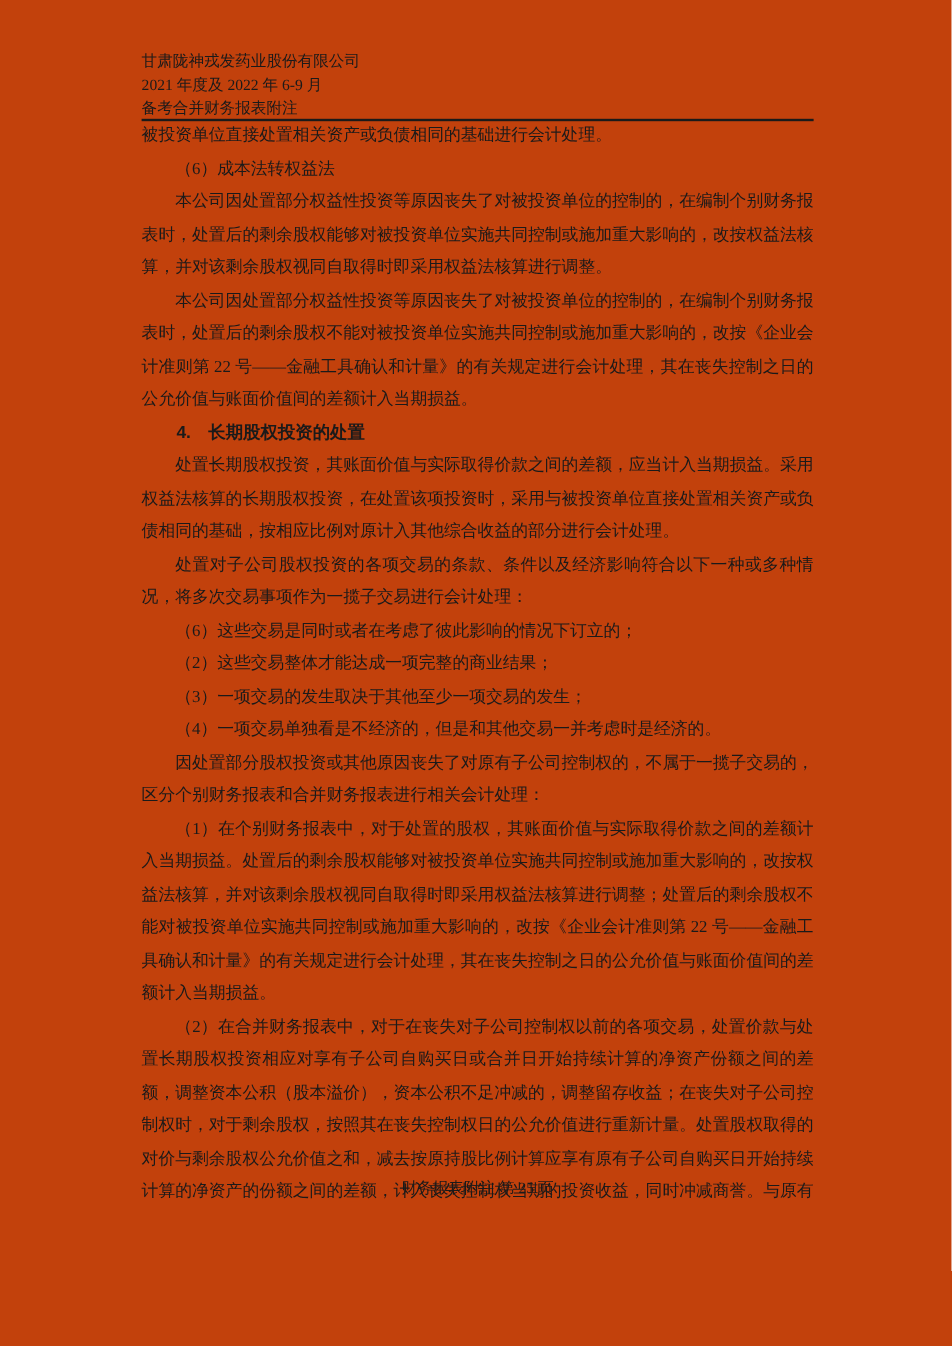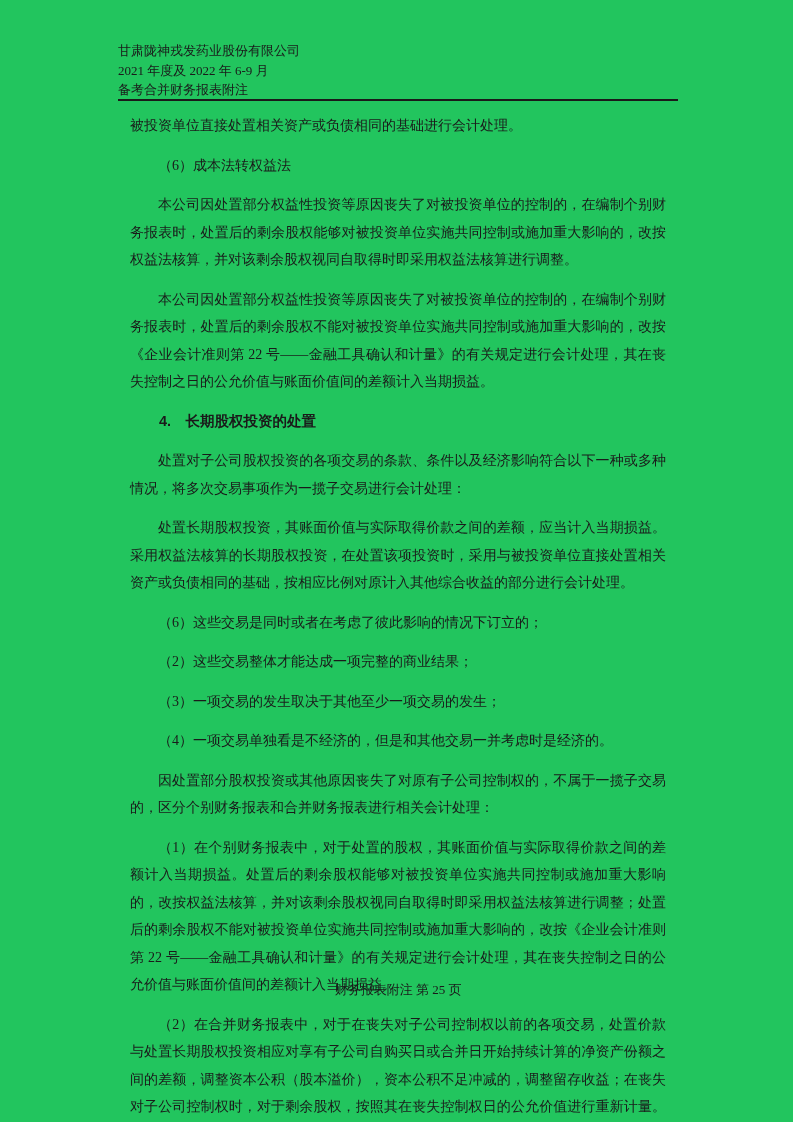--- a/index.html
+++ b/index.html
@@ -4,21 +4,21 @@
 <style>
   html, body {
     margin: 0;
     padding: 0;
     background: #ffffff;
   }
   .page {
     position: relative;
     width: 793px;
     height: 1122px;
-    background: #22c55e;
+    background: #c2410c;
     color: #1a1a1a;
     font-family: "Liberation Serif", "DejaVu Serif", serif;
     overflow: hidden;
   }
   .page-header {
     position: absolute;
     left: 118px;
     top: 41px;
     width: 560px;
     font-size: 13px;
@@ -38,21 +38,21 @@
     left: 118px;
     top: 100px;
     width: 560px;
     font-size: 14px;
     line-height: 27.5px;
     text-align: justify;
     text-justify: inter-ideograph;
     color: #1a1a1a;
   }
   .doc-body p {
-    margin: 12px;
+    margin: 0;
     padding: 0;
     text-indent: 2em;
   }
   .doc-body p.no-indent {
     text-indent: 0;
   }
   .doc-body p.heading {
     font-family: Liberation Sans, sans-serif;
     font-weight: bold;
     font-size: 14.5px;
@@ -80,22 +80,22 @@
   </div>
 
   <div class="header-rule"></div>
 
   <div class="doc-body" id="doc-body">
       <p class="no-indent">被投资单位直接处置相关资产或负债相同的基础进行会计处理。</p>
       <p class="">（6）成本法转权益法</p>
       <p class="">本公司因处置部分权益性投资等原因丧失了对被投资单位的控制的，在编制个别财务报表时，处置后的剩余股权能够对被投资单位实施共同控制或施加重大影响的，改按权益法核算，并对该剩余股权视同自取得时即采用权益法核算进行调整。</p>
       <p class="">本公司因处置部分权益性投资等原因丧失了对被投资单位的控制的，在编制个别财务报表时，处置后的剩余股权不能对被投资单位实施共同控制或施加重大影响的，改按《企业会计准则第 22 号——金融工具确认和计量》的有关规定进行会计处理，其在丧失控制之日的公允价值与账面价值间的差额计入当期损益。</p>
       <p class=" heading">4.　长期股权投资的处置</p>
+      <p class="">处置长期股权投资，其账面价值与实际取得价款之间的差额，应当计入当期损益。采用权益法核算的长期股权投资，在处置该项投资时，采用与被投资单位直接处置相关资产或负债相同的基础，按相应比例对原计入其他综合收益的部分进行会计处理。</p>
       <p class="">处置对子公司股权投资的各项交易的条款、条件以及经济影响符合以下一种或多种情况，将多次交易事项作为一揽子交易进行会计处理：</p>
-      <p class="">处置长期股权投资，其账面价值与实际取得价款之间的差额，应当计入当期损益。采用权益法核算的长期股权投资，在处置该项投资时，采用与被投资单位直接处置相关资产或负债相同的基础，按相应比例对原计入其他综合收益的部分进行会计处理。</p>
       <p class="">（6）这些交易是同时或者在考虑了彼此影响的情况下订立的；</p>
       <p class="">（2）这些交易整体才能达成一项完整的商业结果；</p>
       <p class="">（3）一项交易的发生取决于其他至少一项交易的发生；</p>
       <p class="">（4）一项交易单独看是不经济的，但是和其他交易一并考虑时是经济的。</p>
       <p class="">因处置部分股权投资或其他原因丧失了对原有子公司控制权的，不属于一揽子交易的，区分个别财务报表和合并财务报表进行相关会计处理：</p>
       <p class="">（1）在个别财务报表中，对于处置的股权，其账面价值与实际取得价款之间的差额计入当期损益。处置后的剩余股权能够对被投资单位实施共同控制或施加重大影响的，改按权益法核算，并对该剩余股权视同自取得时即采用权益法核算进行调整；处置后的剩余股权不能对被投资单位实施共同控制或施加重大影响的，改按《企业会计准则第 22 号——金融工具确认和计量》的有关规定进行会计处理，其在丧失控制之日的公允价值与账面价值间的差额计入当期损益。</p>
       <p class="">（2）在合并财务报表中，对于在丧失对子公司控制权以前的各项交易，处置价款与处置长期股权投资相应对享有子公司自购买日或合并日开始持续计算的净资产份额之间的差额，调整资本公积（股本溢价），资本公积不足冲减的，调整留存收益；在丧失对子公司控制权时，对于剩余股权，按照其在丧失控制权日的公允价值进行重新计量。处置股权取得的对价与剩余股权公允价值之和，减去按原持股比例计算应享有原有子公司自购买日开始持续计算的净资产的份额之间的差额，计入丧失控制权当期的投资收益，同时冲减商誉。与原有</p>
     </div>
 
   <div class="page-footer">

